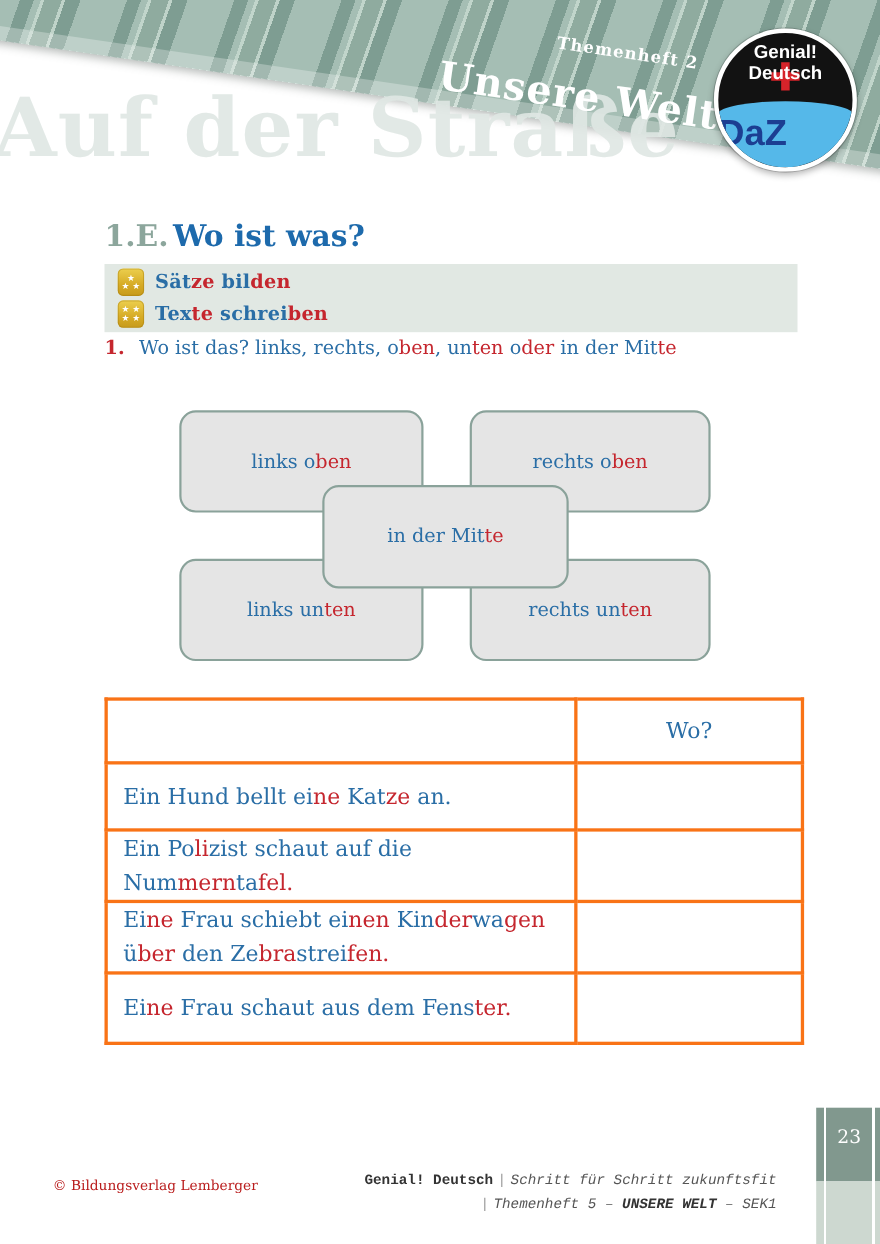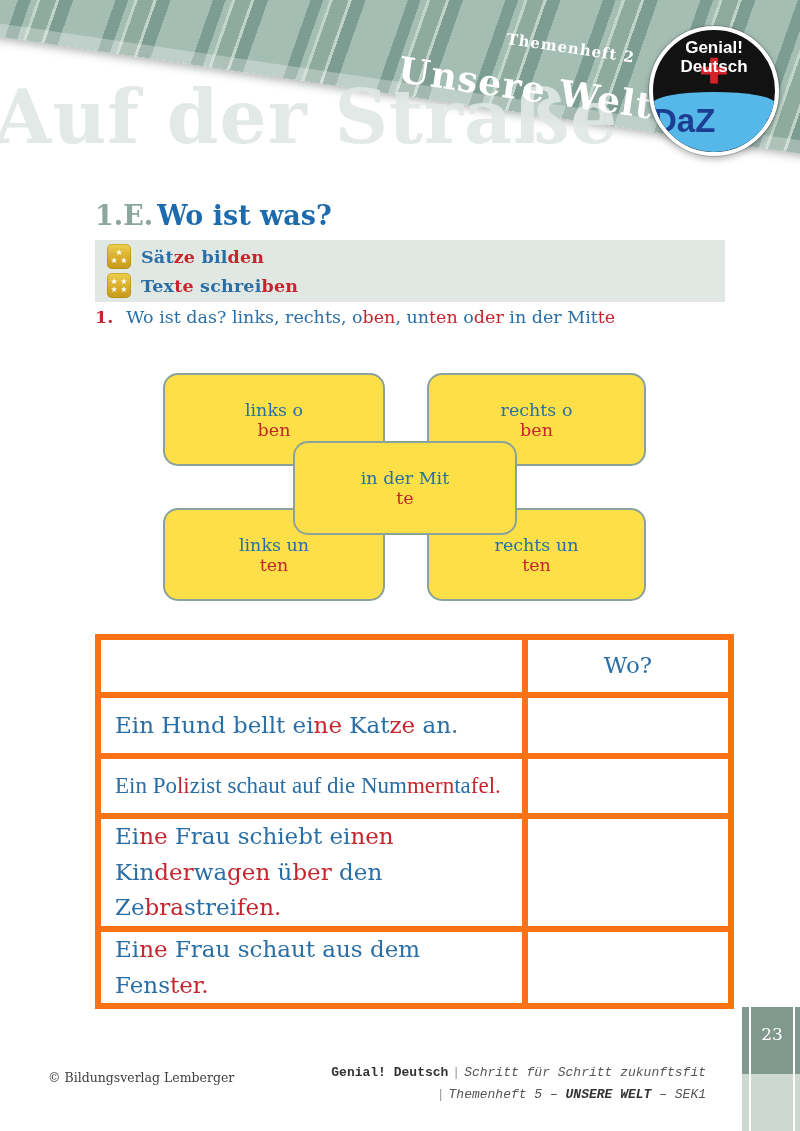--- a/index.html
+++ b/index.html
@@ -61,44 +61,44 @@
         display:flex;flex-direction:column;justify-content:center;align-items:center;
         color:#fff;font-size:8px;line-height:8px;font-family:"DejaVu Sans",sans-serif;}
   .task-label{font-size:17.5px;font-weight:bold;letter-spacing:.2px;text-align:right;}
 
   
   .prompt{position:absolute;left:95px;top:307px;font-size:17.5px;}
   .prompt .num{color:#c5262e;font-weight:bold;margin-right:13px;}
 
   
   .diagram{position:absolute;left:95px;top:365px;width:630px;height:240px;}
-  .dbox{position:absolute;background:#fde047;border:2.5px solid #8aa29a;border-radius:15px;
+  .dbox{position:absolute;background:#e5e5e5;border:2.5px solid #8aa29a;border-radius:15px;
         display:flex;align-items:center;justify-content:center;font-size:17.5px;
-        box-sizing:border-box;flex-direction:column;}
+        box-sizing:border-box;}
   .dbox.tl{left:68px;top:8px;width:222px;height:93px;}
   .dbox.tr{left:332px;top:8px;width:219px;height:93px;}
   .dbox.ct{left:198px;top:76px;width:224px;height:94px;z-index:2;}
   .dbox.bl{left:68px;top:143px;width:222px;height:93px;}
   .dbox.br{left:332px;top:143px;width:219px;height:93px;}
 
   
   .wtable{position:absolute;left:95px;top:634px;border-collapse:collapse;}
-  .wtable td{border:6px solid #f97316;font-size:23px;line-height:1.55;
+  .wtable td{border:3px solid #f97316;font-size:20px;line-height:1.55;
         padding:0 14px;box-sizing:border-box;vertical-align:middle;}
   .wtable .c1{width:427px;}
   .wtable .c2{width:206px;text-align:center;}
   .wtable .hrow td{height:58px;}
   .wtable .r1 td{height:61px;}
-  .wtable .r2 td{height:60px;font-family:Liberation Serif, serif;}
+  .wtable .r2 td{height:60px;}
   .wtable .r3 td{height:62px;}
   .wtable .r4 td{height:64px;}
   .wo-head{color:#2a6ea6;}
 
   
-  .copyright{position:absolute;left:48px;top:1070px;font-size:12.5px;color:#404040;}
+  .copyright{position:absolute;left:48px;top:1070px;font-size:12.5px;color:#b91c1c;}
   .credits{position:absolute;right:94px;top:1062px;text-align:right;font-size:13px;
         color:#555;line-height:22px;font-family:Liberation Mono, monospace;}
   .credits b{color:#333;}
   .credits .sep{color:#999;padding:0 4px;font-style:normal;}
   .credits i{font-style:italic;}
   .pagetab{position:absolute;left:742px;top:1007px;width:58px;height:124px;}
   .pagetab .dark,.pagetab .light{position:absolute;left:0;width:100%;}
   .pagetab .dark{top:0;height:67px;
         background:linear-gradient(90deg,#81988e 0 7px,#fff 7px 9px,#81988e 9px 51px,#fff 51px 53px,#81988e 53px 58px);}
   .pagetab .light{top:67px;height:57px;

